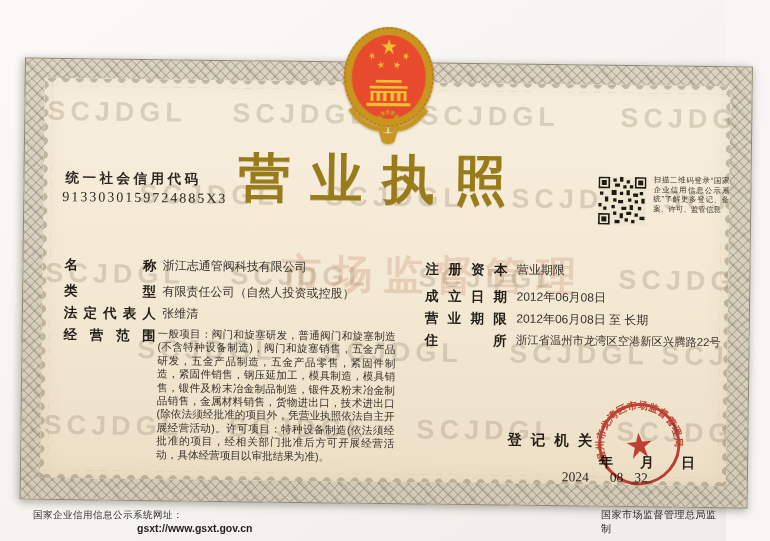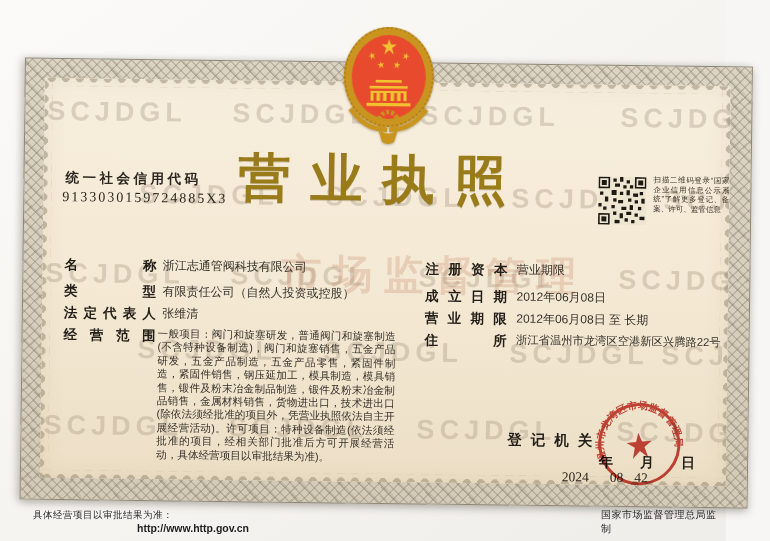--- a/index.html
+++ b/index.html
@@ -212,21 +212,21 @@
       <span class="fval" style="font-size:11.3px;">浙江省温州市龙湾区空港新区兴腾路22号</span>
     </div>
 
     <div class="reg-label">登记机关</div>
     <div class="ymd">年月日</div>
     <div class="stamp-date">
       <span>2024</span>
         <span class="gap1"></span>
       <span>08</span>
         <span class="gap2"></span>
-      <span>42</span>
+      <span>32</span>
     </div>
 
     <svg class="emblem" viewBox="0 0 92 120">
       <defs>
         <polygon id="st" points="0,-8 1.82,-2.51 7.6,-2.47 2.95,0.96 4.7,7.47 0,3.1 -4.7,7.47 -2.95,0.96 -7.6,-2.47 -1.82,-2.51"></polygon>
       </defs>
       <ellipse cx="46" cy="52" rx="45" ry="50" fill="#c9951f"></ellipse>
       <ellipse cx="46" cy="52" rx="44" ry="49" fill="none" stroke="#a67616" stroke-width="1.5" stroke-dasharray="2 2.5"></ellipse>
       <ellipse cx="46" cy="52" rx="37" ry="42" fill="#e84a2e"></ellipse>
       <g fill="#f2c230">
@@ -256,16 +256,16 @@
     <svg class="seal" viewBox="0 0 100 100">
       <circle cx="50" cy="50" r="45" fill="none" stroke="#c5352b" stroke-width="3.4"></circle>
       <path id="sealArc" d="M 12 66 A 41 41 0 1 1 88 66" fill="none"></path>
       <text font-size="11" fill="#c5352b" font-weight="700" letter-spacing="0.5">
         <textPath href="#sealArc" startOffset="1%">温州市龙湾区市场监督管理局</textPath>
       </text>
       <polygon fill="#c5352b" points="50,37 53.41,47.31 64.27,47.36 55.52,53.79 58.82,66.13 50,57.8 41.18,66.13 44.48,53.79 35.73,47.36 46.59,47.31"></polygon>
     </svg>
   </div>
 
-  <div class="foot-left">具体经营项目以审批结果为准：</div>
-  <div class="foot-url">http://www.http.gov.cn</div>
+  <div class="foot-left">国家企业信用信息公示系统网址：</div>
+  <div class="foot-url">gsxt://www.gsxt.gov.cn</div>
   <div class="foot-right">国家市场监督管理总局监制</div>
 </div>
 
 </body></html>

